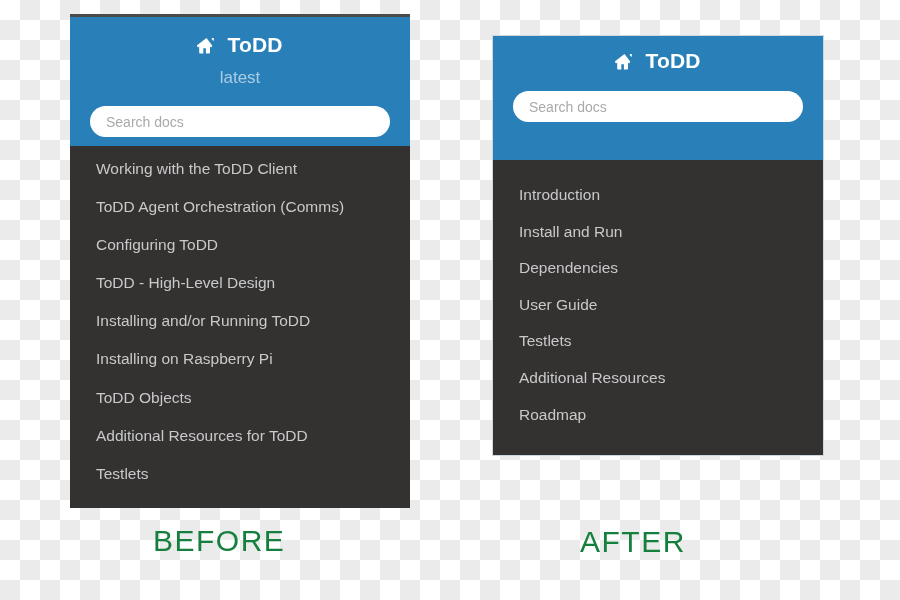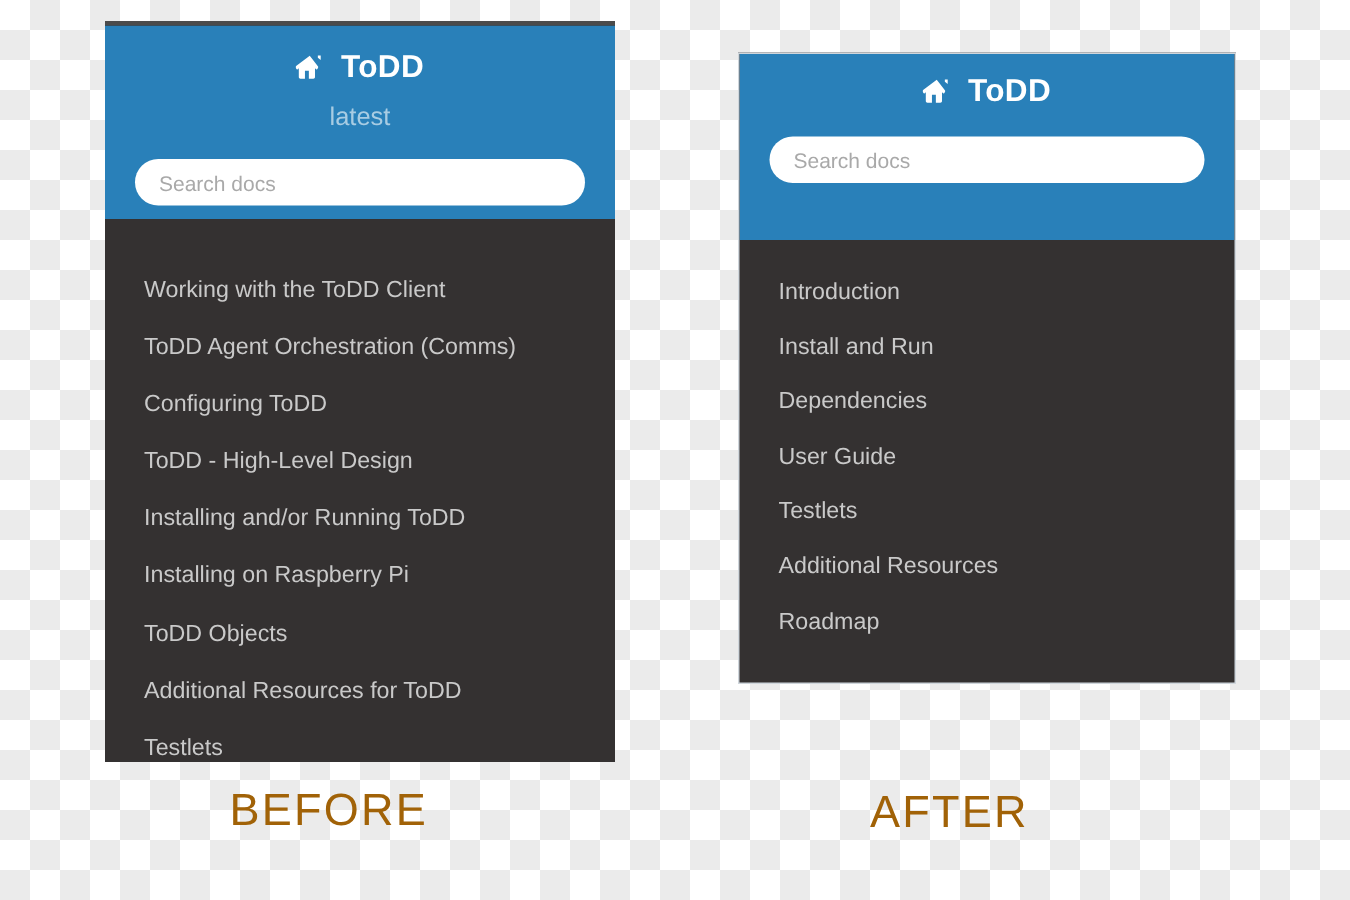--- a/index.html
+++ b/index.html
@@ -111,21 +111,21 @@
     padding: 0;
   }
   .nav-item {
     position: relative;
     color: #c9c9c9;
     font-size: 15.5px;
     line-height: 1.2;
     cursor: pointer;
     white-space: nowrap;
   }
-  #panel-before .nav-list { padding-top: 39px; }
+  #panel-before .nav-list { padding-top: 14px; }
   #panel-before .nav-item { padding: 0 14px 0 26px; margin-bottom: 19.5px; }
 
   #panel-after .nav-list { padding-top: 26px; }
   #panel-after .nav-item { padding: 0 0 0 26px; margin-bottom: 18px; }
 
   .expand-icon {
     position: absolute;
     left: 9px;
     top: 3px;
     width: 11px;
@@ -137,21 +137,21 @@
   .expand-icon::after {
     content: "";
     position: absolute;
     background: #8f8c8c;
   }
   .expand-icon::before { left: 1px; right: 1px; top: 4px; height: 1px; }
   .expand-icon::after  { top: 1px; bottom: 1px; left: 4px; width: 1px; }
 
   .caption {
     position: absolute;
-    color: #a16207;
+    color: #15803d;
     font-size: 30px;
     letter-spacing: 1.5px;
     white-space: nowrap;
     font-family: "Liberation Sans", sans-serif;
   }
   #caption-before { left: 153px; top: 541px; transform: translateY(-50%); }
   #caption-after  { left: 580px; top: 542px; transform: translateY(-50%); }
 </style>
 </head>
 <body>

